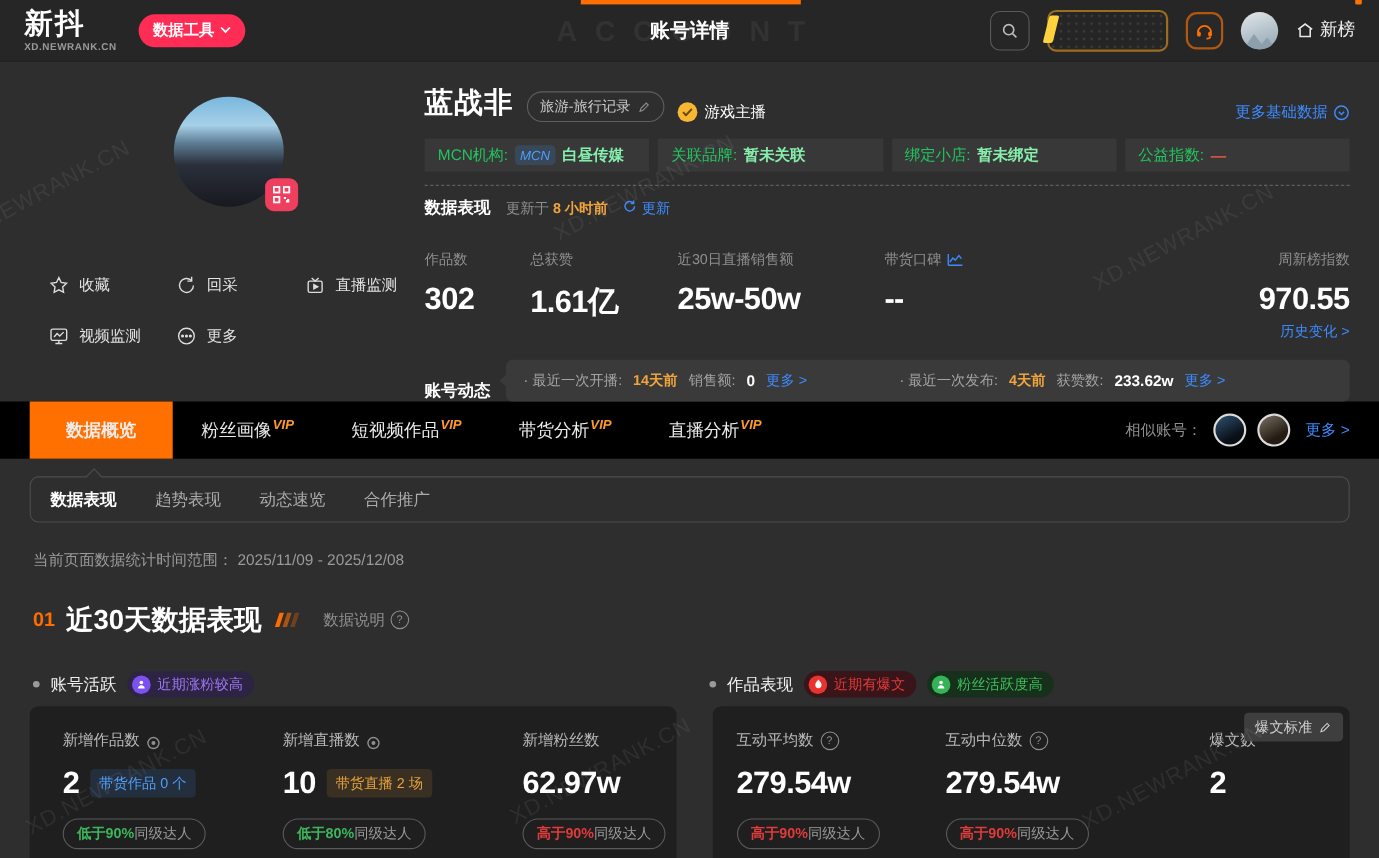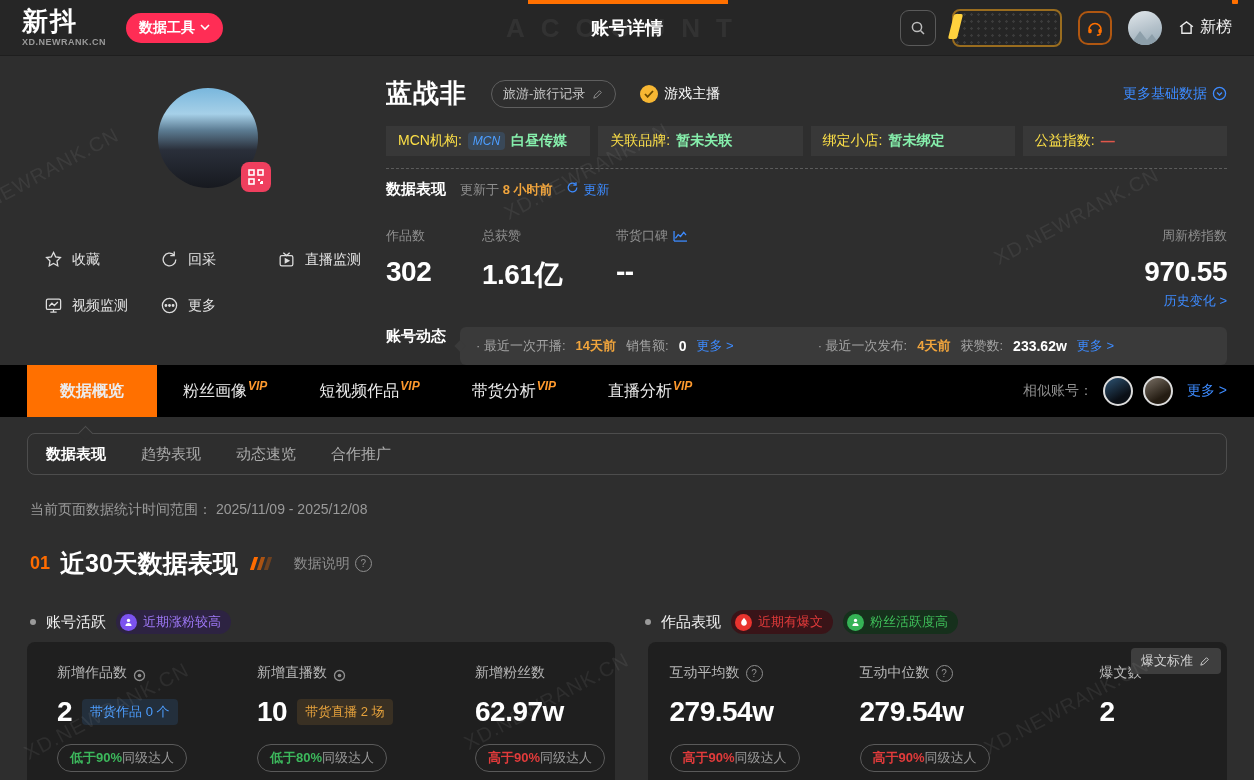--- a/index.html
+++ b/index.html
@@ -39,33 +39,33 @@
   
   .profile{position:relative;height:309px;box-sizing:border-box;padding:20px 27px 0 386px}
   .p-ava{position:absolute;left:158px;top:32px;width:100px;height:100px;border-radius:50%;
          background:linear-gradient(180deg,#79b7dd 0%,#a6d0e8 26%,#5d7d94 42%,#2a2f3a 62%,#17191f 100%)}
   .qr{position:absolute;right:-13px;bottom:-4px;width:30px;height:30px;background:#ef3f5e;
       border-radius:8px;display:flex;align-items:center;justify-content:center;cursor:pointer}
   .p-actions{position:absolute;left:44px;top:194px;display:grid;
              grid-template-columns:116px 117px auto;row-gap:27px}
   .action{display:flex;align-items:center;gap:9px;font-size:14px;color:#e3e3e3;cursor:pointer;white-space:nowrap}
 
-  .name-row{display:flex;align-items:center;gap:24px}
+  .name-row{display:flex;align-items:flex-end;gap:12px}
   .p-name{font-size:26px;font-weight:bold;letter-spacing:1px}
   .cat-pill{border:1px solid #5f5f5f;border-radius:14px;padding:4px 11px;font-size:13px;color:#c9c9c9;
             display:flex;align-items:center;gap:7px;cursor:pointer}
   .role{display:flex;align-items:center;gap:6px;font-size:14px}
   .role-badge{width:18px;height:18px;border-radius:50%;background:#f7b733;display:flex;
               align-items:center;justify-content:center}
   .more-basic{margin-left:auto;color:#3d8bff;font-size:14px;display:flex;gap:5px;align-items:center;cursor:pointer}
 
   .info-row{display:flex;gap:8px;margin-top:15px}
   .info-item{flex:1;background:#383838;height:30px;display:flex;align-items:center;padding:0 12px;
              font-size:14px;gap:6px;box-sizing:border-box;white-space:nowrap;overflow:hidden}
-  .info-label{color:#fde047}
+  .info-label{color:#22c55e}
   .info-value{color:#86efac;font-weight:bold}
   .mcn-badge{background:rgba(64,158,255,.16);color:#4d9eff;font-size:12px;font-weight:normal;
              padding:2px 5px;border-radius:4px;font-style:italic}
   .info-dash{color:#e0574a;font-weight:bold}
   .dashline{border-top:1px dashed #5c5c5c;margin-top:12px}
 
   .perf-head{display:flex;align-items:center;gap:14px;margin-top:11px}
   .perf-title{font-size:15px;font-weight:bold}
   .upd{font-size:13px;color:#8f8f8f}
   .upd-time{color:#f0a43c;font-weight:bold}
@@ -76,21 +76,21 @@
   .s6{margin-left:auto;text-align:right}
   .pt{padding-top:13px}
   .stat-label{font-size:13px;color:#8f8f8f;display:flex;align-items:center;gap:5px}
   .s6 .stat-label{justify-content:flex-end}
   .stat-value{font-size:28px;font-weight:bold;margin-top:11px;letter-spacing:-.5px}
   .s1 .stat-value{font-size:32px;margin-top:9px}
   .stat-sub{font-size:13px;color:#8f8f8f;margin-top:9px}
   .stat-sub b{color:#fff;font-size:14px}
   .hist{color:#3d8bff;font-size:13px;margin-top:4px;cursor:pointer}
 
-  .act-row{display:flex;align-items:flex-start;margin-top:17px}
+  .act-row{display:flex;align-items:flex-end;margin-top:17px}
   .act-label{font-size:15px;font-weight:bold;width:62px;flex:none}
   .act-box{flex:1;margin-left:12px;background:#3a3a3a;border-radius:6px;height:38px;display:flex;
            align-items:center;padding:0 16px;font-size:13px;position:relative;box-sizing:border-box}
   .act-notch{position:absolute;left:-4px;top:15px;width:8px;height:8px;background:#3a3a3a;transform:rotate(45deg)}
   .act-group{display:flex;align-items:center;gap:10px;white-space:nowrap}
   .act-group+.act-group{margin-left:84px}
   .ak{color:#a3a3a3}.avo{color:#f0a43c;font-weight:bold}.avw{color:#fff;font-weight:bold;font-size:14px}
   .act-more{color:#3d8bff;cursor:pointer}
 
   
@@ -353,20 +353,24 @@
 
   <div class="stats">
     <div class="s2 pt">
       <div class="stat-label">作品数</div>
       <div class="stat-value">302</div>
     </div>
     <div class="s3 pt">
       <div class="stat-label">总获赞</div>
       <div class="stat-value">1.61亿</div>
     </div>
+    <div class="s4 pt">
+      <div class="stat-label">近30日直播销售额</div>
+      <div class="stat-value">25w-50w</div>
+    </div>
     <div class="s5 pt">
       <div class="stat-label">
         <span>带货口碑</span>
         <span>
             <svg width="15" height="12" viewBox="0 0 16 13" fill="none" stroke="#3d8bff" stroke-width="1.4">
               <path d="M1 12V1"></path>
               <path d="M1 12h14"></path>
               <path d="M2.5 9l3-4 2.5 2 3.5-4.5 2.5 3"></path>
             </svg>
           </span>

